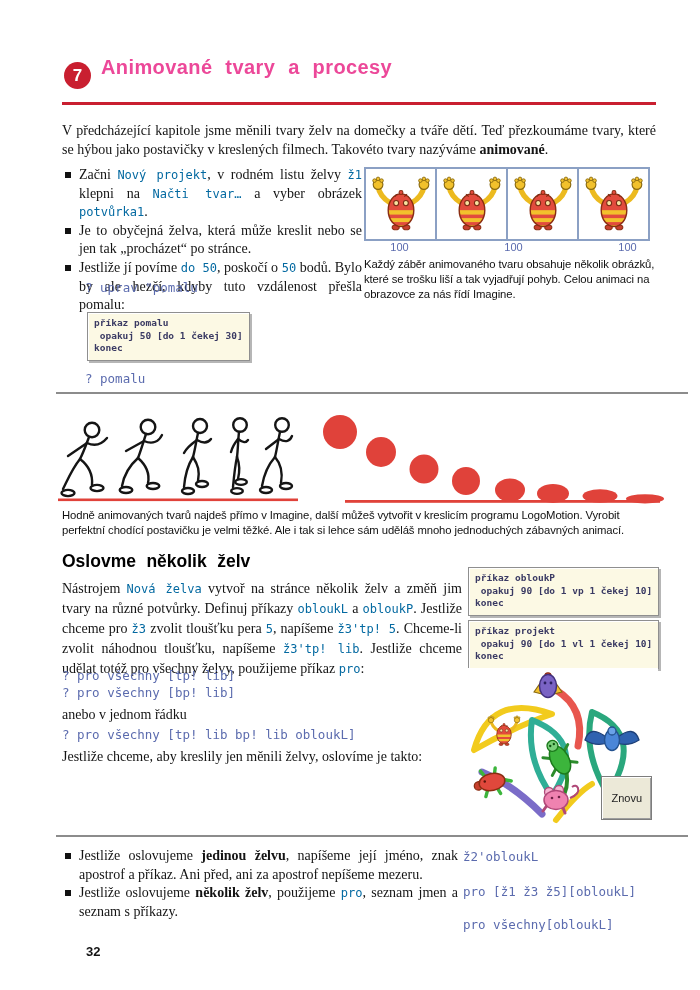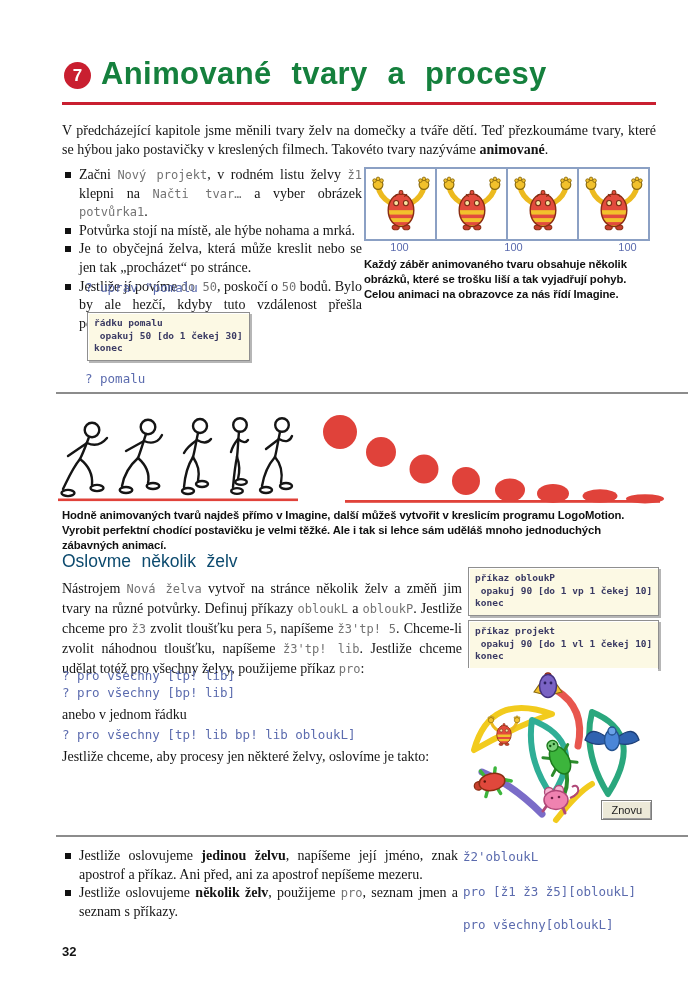--- a/index.html
+++ b/index.html
@@ -4,26 +4,26 @@
 <style>
   html,body{margin:0;padding:0;background:#ffffff;}
   .page{position:relative;width:700px;height:990px;background:#fff;overflow:hidden;
         font-family:"Liberation Serif",serif;color:#141414;}
   .abs{position:absolute;}
 
   
   .badge{width:27px;height:27px;border-radius:50%;background:#c91f30;color:#fff;
          font-family:"Liberation Sans",sans-serif;font-weight:bold;font-size:17px;
          display:flex;align-items:center;justify-content:center;}
-  .title{font-family:"Liberation Sans",sans-serif;font-weight:bold;font-size:31px;
-         color:#15803d;letter-spacing:.4px;word-spacing:.35em;white-space:nowrap;}
+  .title{font-family:"Liberation Sans",sans-serif;font-weight:bold;font-size:20px;
+         color:#ec4899;letter-spacing:.4px;word-spacing:.35em;white-space:nowrap;}
   .title-rule{height:3px;background:#c91f30;}
 
   .serif{font-size:14px;line-height:19px;text-align:justify;}
-  .run-code{font-family:"DejaVu Sans Mono",monospace;color:#737373;font-size:.86em;}
+  .run-code{font-family:"DejaVu Sans Mono",monospace;color:#0369a1;font-size:.86em;}
   .run-b{font-weight:bold;}
 
   .bullets .item{display:flex;}
   .bullets .marker{width:6px;height:6px;background:#111;margin:6px 8px 0 3px;flex:none;}
   .bullets .txt{flex:1;font-size:14px;line-height:18.6px;text-align:justify;}
 
   .codeline{font-family:"DejaVu Sans Mono",monospace;color:#5b6bae;font-size:12.5px;white-space:pre;}
 
   .codebox{background:#fcf9e4;border:1px solid #8f8f8f;
            box-shadow:2px 2px 0 rgba(110,110,110,.5), inset 1px 1px 0 #fff;
@@ -33,35 +33,35 @@
   .codebox div{white-space:pre;}
 
   .frames-row{display:flex;}
   .frame{width:69px;height:70px;background:#fff;border:2px solid #8ba0c4;margin-left:-2px;
          display:flex;align-items:center;justify-content:center;}
   .frame:first-child{margin-left:0;}
   .frame-labels{display:flex;gap:43px;}
   .frame-labels div{width:71px;text-align:center;font-family:"Liberation Sans",sans-serif;
          font-size:11px;color:#5b6bae;}
 
-  .caption{font-family:"Liberation Sans",sans-serif;font-weight:bold;font-size:11.3px;
+  .caption{font-family:"Liberation Sans",sans-serif;font-weight:normal;font-size:11.3px;
            line-height:15px;color:#101010;letter-spacing:-.1px;}
 
   .divider{height:1.6px;background:#8c8c8c;}
 
-  .h2{font-family:"Liberation Sans",sans-serif;font-weight:normal;font-size:17.5px;
-      color:#0c4a6e;word-spacing:.32em;white-space:nowrap;}
+  .h2{font-family:"Liberation Sans",sans-serif;font-weight:bold;font-size:17.5px;
+      color:#000000;word-spacing:.32em;white-space:nowrap;}
 
   .scene{background:#fff;}
   .btn{font-family:"Liberation Sans",sans-serif;font-size:11px;color:#222;
        background:#ece9d8;border:1px solid #7d7d7d;
        box-shadow:inset 1px 1px 0 #fff, inset -1px -1px 0 #9e9e9e;
-       padding:3px 9px;display:inline-block;}
-
-  .pagenum{font-family:"Liberation Sans",sans-serif;font-weight:bold;font-size:13px;}
+       padding:15px 9px;display:inline-block;}
+
+  .pagenum{font-family:"Liberation Sans",sans-serif;font-weight:bold;font-size:13px;margin-left:24px;}
 </style>
 </head>
 <body>
 
 <div class="page">
 
   <svg width="0" height="0" style="position:absolute" aria-hidden="true">
     <defs>
       <clipPath id="bodyclip">
           <ellipse cx="36" cy="41" rx="14.5" ry="18.5"></ellipse>
@@ -100,36 +100,32 @@
 
   <div class="abs serif" style="left:62px;top:121px;width:594px"><span>V předcházející kapitole jsme měnili tvary želv na domečky a tváře dětí. Teď přezkoumáme tvary, které se hýbou jako postavičky v kreslených filmech. Takovéto tvary nazýváme </span><span class="run-b">animované</span><span>.</span></div>
 
   <div class="abs bullets" style="left:62px;top:166px;width:300px">
     <div class="item">
       <span class="marker"></span>
       <div class="txt"><span>Začni </span><span class="run-code">Nový projekt</span><span>, v rodném listu želvy </span><span class="run-code">ž1</span><span> klepni na </span><span class="run-code">Načti tvar…</span><span> a vyber obrázek </span><span class="run-code">potvůrka1</span><span>.</span></div>
     </div>
     <div class="item">
       <span class="marker"></span>
-      <div class="txt"><span>Potvůrka stojí na místě, ale hýbe nohama a mrká.</span></div>
-    </div>
-    <div class="item">
-      <span class="marker"></span>
       <div class="txt"><span>Je to obyčejná želva, která může kreslit nebo se jen tak „procházet“ po stránce.</span></div>
     </div>
     <div class="item">
       <span class="marker"></span>
       <div class="txt"><span>Jestliže jí povíme </span><span class="run-code">do 50</span><span>, poskočí o </span><span class="run-code">50</span><span> bodů. Bylo by ale hezčí, kdyby tuto vzdálenost přešla pomalu:</span></div>
     </div>
   </div>
 
   <div class="abs codeline" style="left:85px;top:280px">? uprav "pomalu</div>
 
   <div class="abs codebox" style="left:87px;top:312px">
-    <div>řádku pomalu</div>
+    <div>příkaz pomalu</div>
     <div> opakuj 50 [do 1 čekej 30]</div>
     <div>konec</div>
   </div>
 
   <div class="abs codeline" style="left:85px;top:371px">? pomalu</div>
 
   <div class="abs frames-row" style="left:364px;top:167px">
     <div class="frame">
       <svg viewBox="0 0 72 68" width="64" height="60">
           <use href="#creature-shape"></use>
@@ -231,21 +227,21 @@
   <div class="abs caption" style="left:62px;top:508px;width:566px">Hodně animovaných tvarů najdeš přímo v Imagine, další můžeš vytvořit v kreslicím programu LogoMotion. Vyrobit perfektní chodící postavičku je velmi těžké. Ale i tak si lehce sám uděláš mnoho jednoduchých zábavných animací.</div>
 
   <div class="abs h2" style="left:62px;top:551px">Oslovme několik želv</div>
 
   <div class="abs serif" style="left:62px;top:579px;width:400px"><span>Nástrojem </span><span class="run-code">Nová želva</span><span> vytvoř na stránce několik želv a změň jim tvary na různé potvůrky. Definuj příkazy </span><span class="run-code">obloukL</span><span> a </span><span class="run-code">obloukP</span><span>. Jestliže chceme pro </span><span class="run-code">ž3</span><span> zvolit tloušťku pera </span><span class="run-code">5</span><span>, napíšeme </span><span class="run-code">ž3'tp! 5</span><span>. Chceme-li zvolit náhodnou tloušťku, napíšeme </span><span class="run-code">ž3'tp! lib</span><span>. Jestliže chceme udělat totéž pro všechny želvy, použijeme příkaz </span><span class="run-code">pro</span><span>:</span></div>
 
   <div class="abs codeline" style="left:62px;top:668px">? pro všechny [tp! lib]</div>
   <div class="abs codeline" style="left:62px;top:685px">? pro všechny [bp! lib]</div>
   <div class="abs serif" style="left:62px;top:705px;width:400px;text-align:left">anebo v jednom řádku</div>
   <div class="abs codeline" style="left:62px;top:727px">? pro všechny [tp! lib bp! lib obloukL]</div>
-  <div class="abs serif" style="left:62px;top:747px;width:400px;text-align:left">Jestliže chceme, aby procesy jen některé želvy, oslovíme je takto:</div>
+  <div class="abs serif" style="left:62px;top:747px;width:400px;text-align:left">Jestliže chceme, aby kreslily jen měnili želvy, oslovíme je takto:</div>
 
   <div class="abs codebox" style="left:468px;top:567px">
     <div>příkaz obloukP</div>
     <div> opakuj 90 [do 1 vp 1 čekej 10]</div>
     <div>konec</div>
   </div>
   <div class="abs codebox" style="left:468px;top:620px">
     <div>příkaz projekt</div>
     <div> opakuj 90 [do 1 vl 1 čekej 10]</div>
     <div>konec</div>

